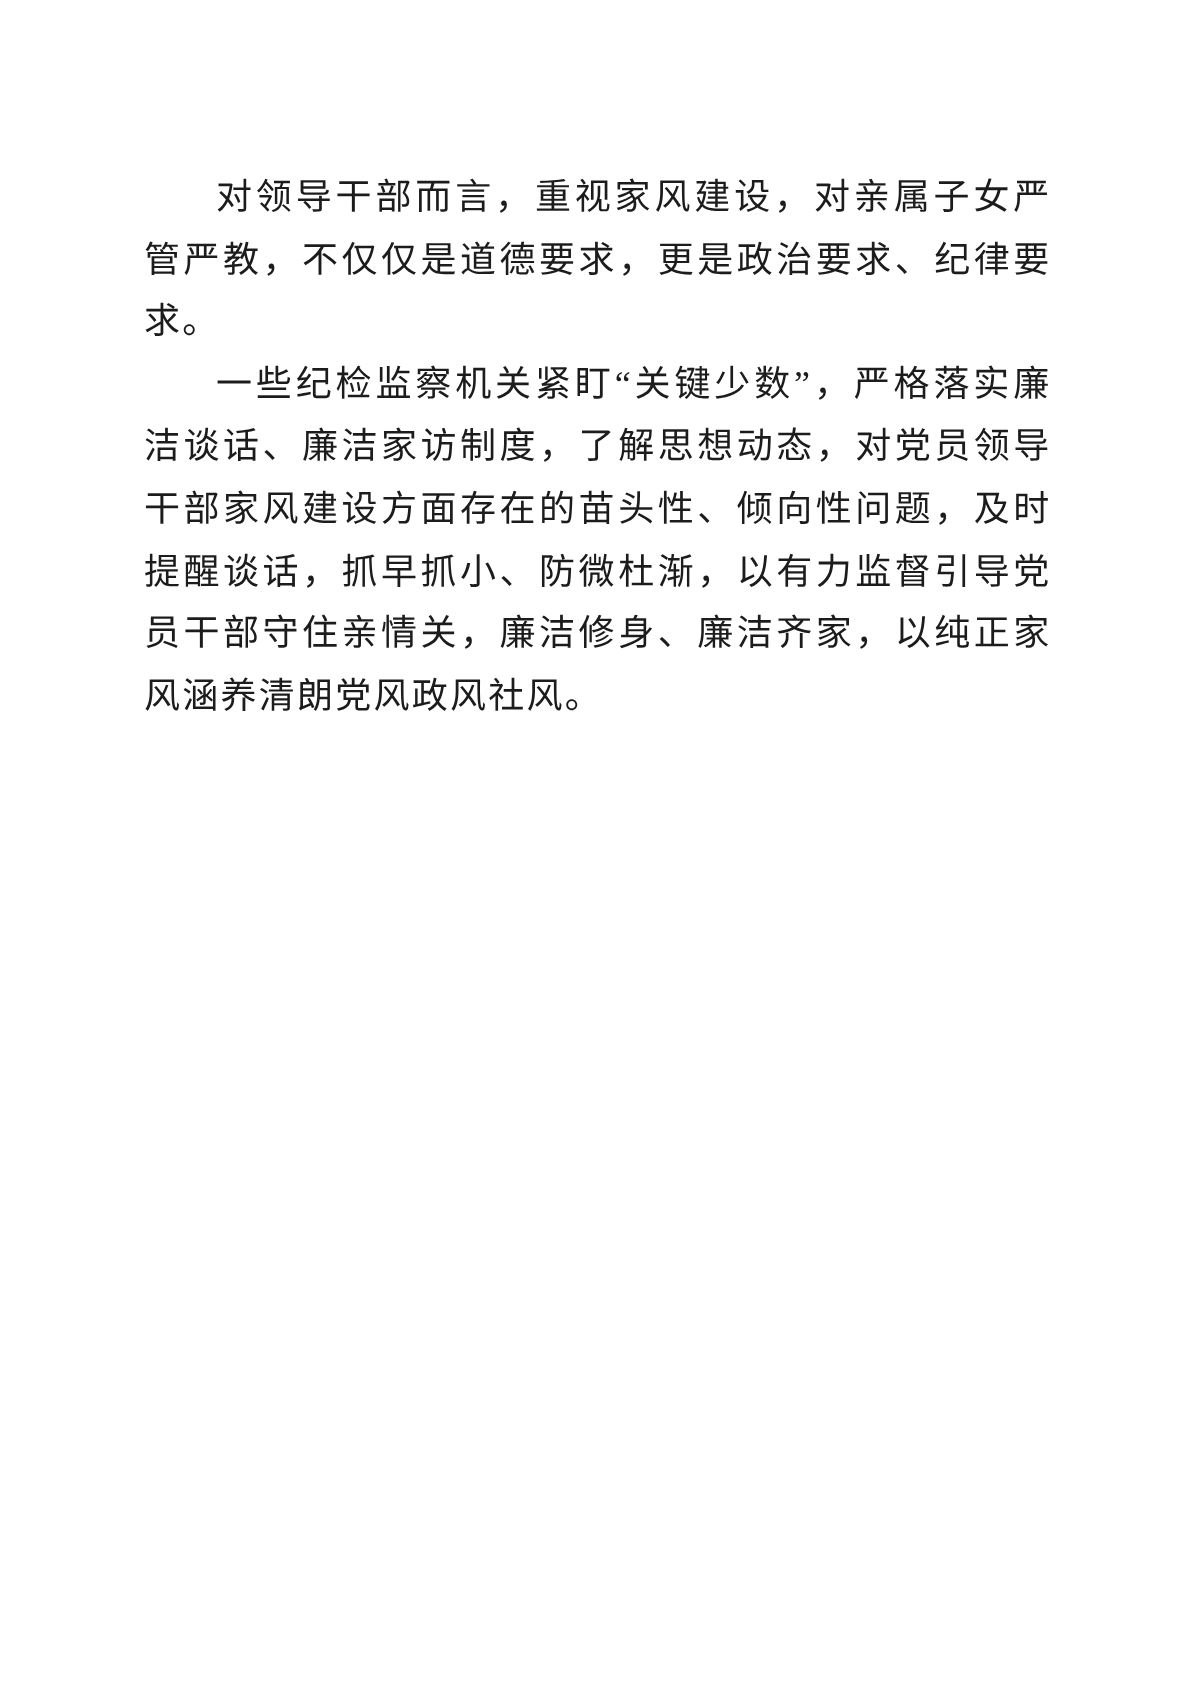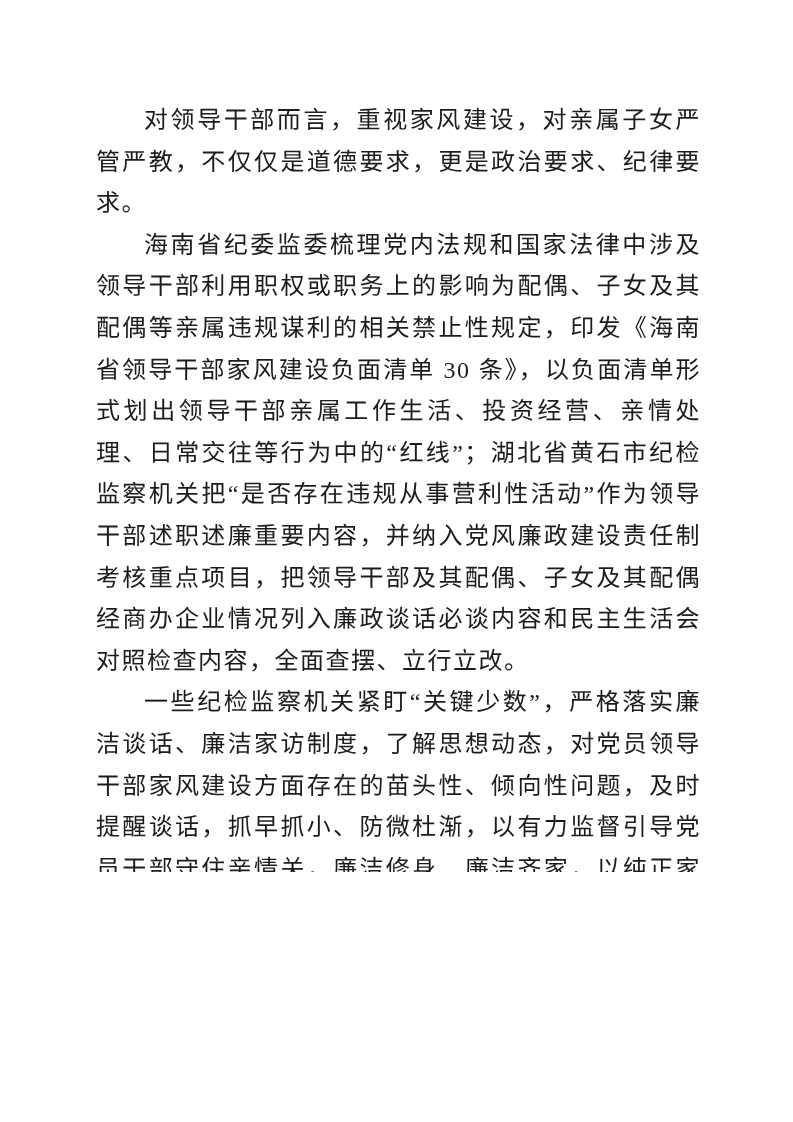--- a/index.html
+++ b/index.html
@@ -5,21 +5,21 @@
 <style>
   html, body {
     margin: 0;
     padding: 0;
     background: #ffffff;
   }
   .page {
     position: relative;
     width: 793px;
     height: 868px;
-    margin: 4px auto;
+    margin: 16px auto;
     background: var(--page-bg, #ffffff);
     overflow: hidden;
     font-family: "Liberation Serif", "DejaVu Serif", serif;
   }
   .content {
     position: absolute;
     top: 0;
     left: 0;
     right: 0;
     padding: 96px 92px 0 96px;
@@ -63,21 +63,20 @@
 </head>
 <body>
 
 <div class="page">
 
   <div class="content">
 
       <p class="para">对领导干部而言，重视家风建设，对亲属子女严管严教，不仅仅是道德要求，更是政治要求、纪律要求。</p>
 
 
-      <p class="para">海南省纪委监委梳理党内法规和国家法律中涉及领导干部利用职权或职务上的影响为配偶、子女及其配偶等亲属违规谋利的相关禁止性规定，印发《海南省领导干部家风建设负面清单 30 条》，以负面清单形式划出领导干部亲属工作生活、投资经营、亲情处理、日常交往等行为中的“红线”；湖北省黄石市纪检监察机关把“是否存在违规从事营利性活动”作为领导干部述职述廉重要内容，并纳入党风廉政建设责任制考核重点项目，把领导干部及其配偶、子女及其配偶经商办企业情况列入廉政谈话必谈内容和民主生活会对照检查内容，全面查摆、立行立改。</p>
 
       <p class="para">一些纪检监察机关紧盯“关键少数”，严格落实廉洁谈话、廉洁家访制度，了解思想动态，对党员领导干部家风建设方面存在的苗头性、倾向性问题，及时提醒谈话，抓早抓小、防微杜渐，以有力监督引导党员干部守住亲情关，廉洁修身、廉洁齐家，以纯正家风涵养清朗党风政风社风。</p>
 
     </div>
 
   <div class="page-footer">
     <span class="dash">—</span><span class="num">5</span><span class="dash">—</span>
   </div>
 
 </div>

